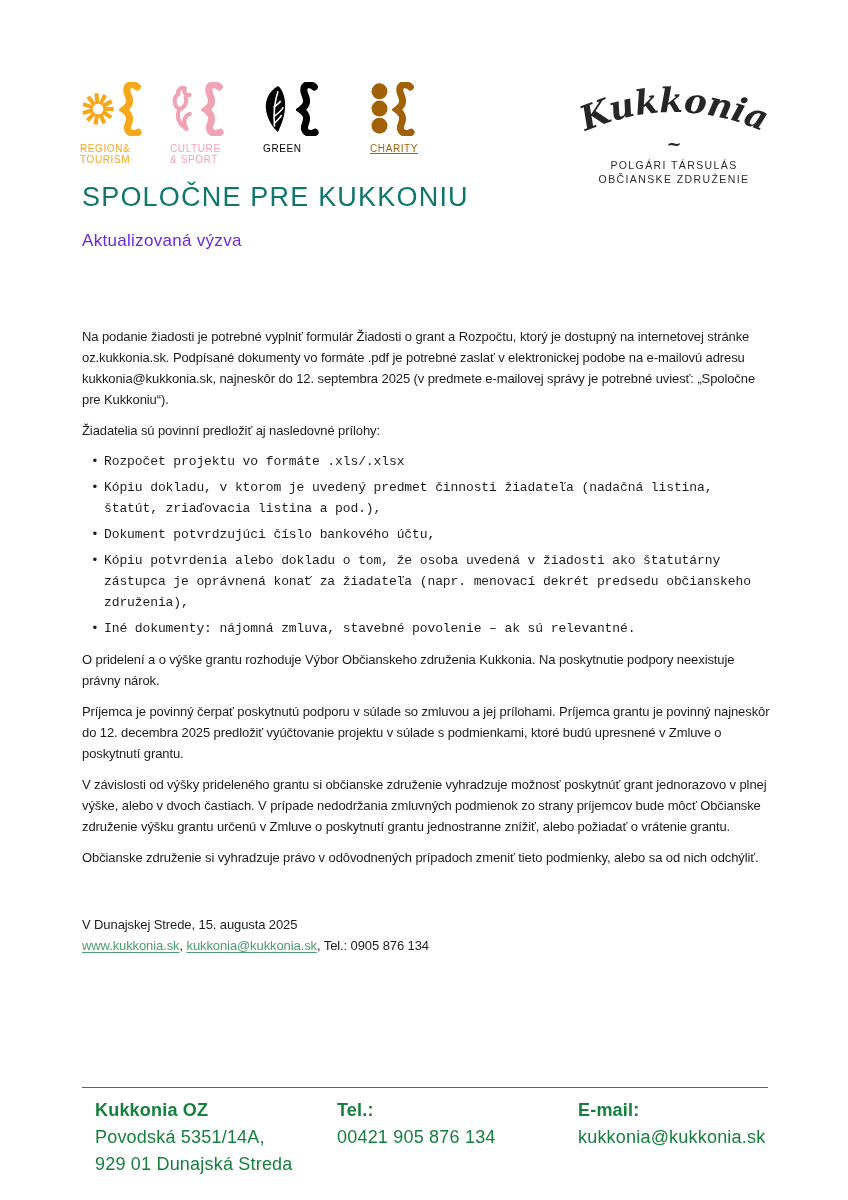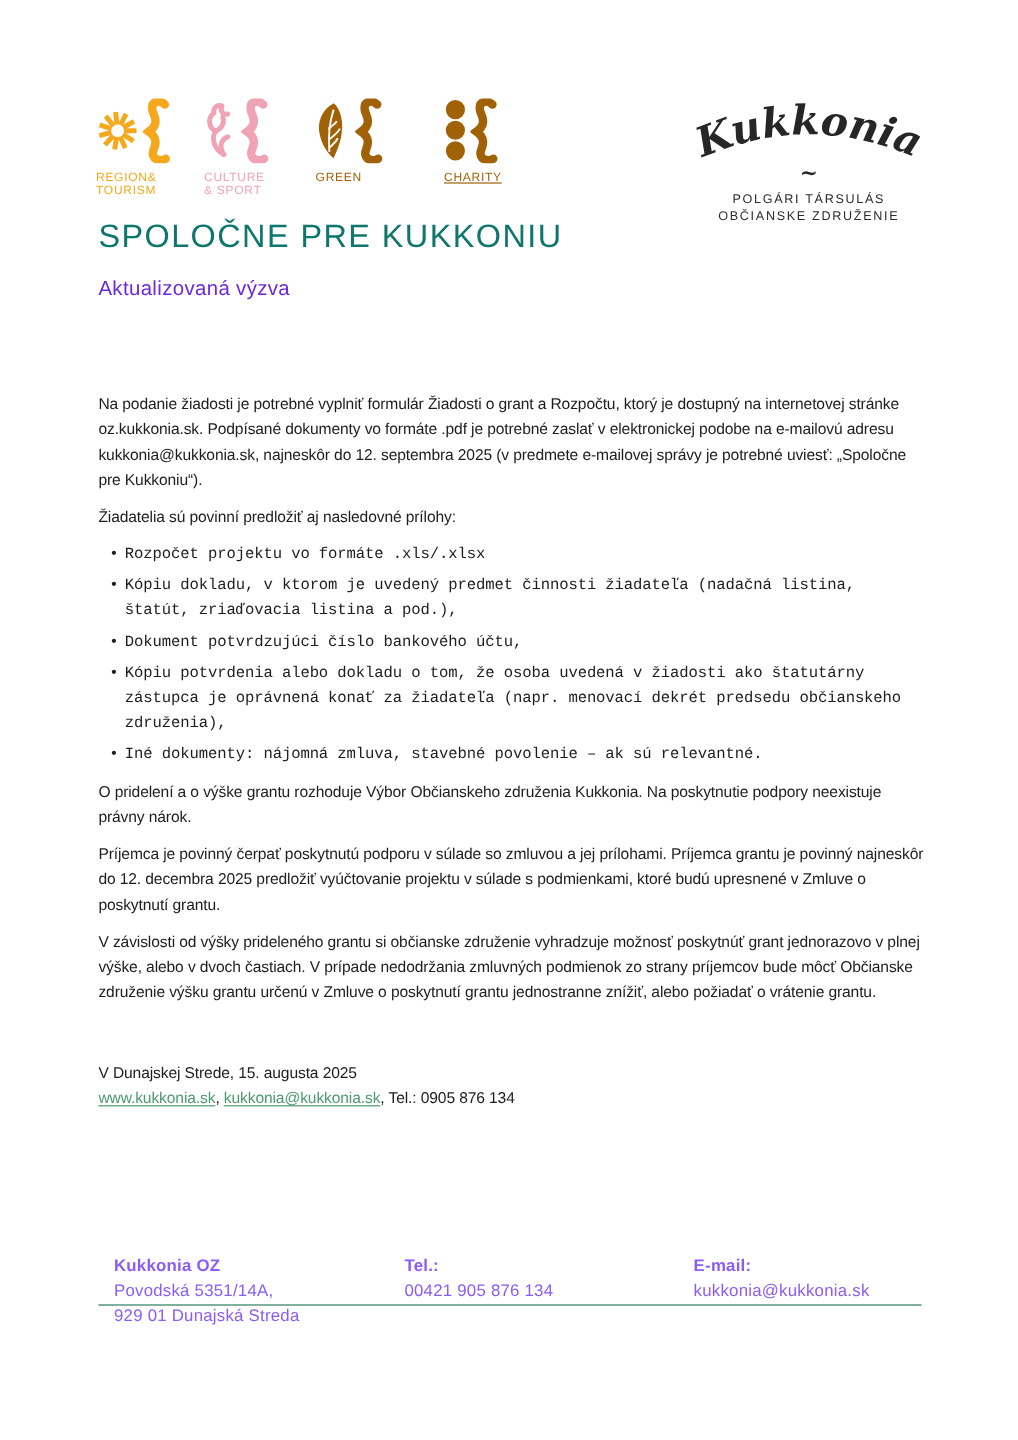--- a/index.html
+++ b/index.html
@@ -17,21 +17,21 @@
   
   .logo-row { position: absolute; top: 84px; left: 80px; width: 420px; height: 80px; }
   .logo-block { position: absolute; top: 0; }
   .logo-block .art { display: flex; align-items: center; gap: 3px; height: 54px; }
   .logo-label { margin-top: 5px; font-size: 10px; line-height: 1.1; letter-spacing: 0.6px; font-weight: 400; }
   .lb-left   { text-align: left; }
   .lb-center { text-align: left; }
 
   .c-orange { color: #F5A81C; }
   .c-pink   { color: #F0A3B5; }
-  .c-green  { color: #a16207; }
+  .c-green  { color: #000000; }
   .c-blue   { color: #a16207; text-decoration: underline; }
 
   
   .brand { position: absolute; top: 74px; right: 74px; width: 200px; text-align: center; color: #262626; }
   .brand-sub { font-size: 10.5px; letter-spacing: 1.4px; line-height: 1.35; color: #2b2b2b; }
 
   
   .title {
     position: absolute; top: 182px; left: 82px;
     font-size: 27px; font-weight: 400; letter-spacing: 1.2px;
@@ -60,22 +60,22 @@
   .dateline { margin-top: 46px !important; margin-bottom: 0 !important; }
   .links { margin: 0 !important; }
   .links a { color: #4C9B6E; text-decoration: underline; text-underline-offset: 2px; }
 
   
   .footer-divider {
     position: absolute; top: 1087px; left: 82px; width: 686px;
     border-top: 1.5px solid #2E7D5F;
   }
   .footer-col {
-    position: absolute; top: 1044px;
-    font-size: 14px; line-height: 1.5; color: #8b5cf6; letter-spacing: 0.2px;
+    position: absolute; top: 1097px;
+    font-size: 18px; line-height: 1.5; color: #15803d; letter-spacing: 0.2px;
   }
   .fc-1 { left: 95px; }
   .fc-2 { left: 337px; }
   .fc-3 { left: 578px; }
   .f-bold { font-weight: bold; }
 </style>
 </head>
 <body>
 
 <div class="page">
@@ -207,20 +207,21 @@
       <li>Rozpočet projektu vo formáte .xls/.xlsx</li>
       <li>Kópiu dokladu, v ktorom je uvedený predmet činnosti žiadateľa (nadačná listina, štatút, zriaďovacia listina a pod.),</li>
       <li>Dokument potvrdzujúci číslo bankového účtu,</li>
       <li>Kópiu potvrdenia alebo dokladu o tom, že osoba uvedená v žiadosti ako štatutárny zástupca je oprávnená konať za žiadateľa (napr. menovací dekrét predsedu občianskeho združenia),</li>
       <li>Iné dokumenty: nájomná zmluva, stavebné povolenie – ak sú relevantné.</li>
     </ul>
 
     <p>O pridelení a o výške grantu rozhoduje Výbor Občianskeho združenia Kukkonia. Na poskytnutie podpory neexistuje právny nárok.</p>
     <p>Príjemca je povinný čerpať poskytnutú podporu v súlade so zmluvou a jej prílohami. Príjemca grantu je povinný najneskôr do 12. decembra 2025 predložiť vyúčtovanie projektu v súlade s podmienkami, ktoré budú upresnené v Zmluve o poskytnutí grantu.</p>
     <p>V závislosti od výšky prideleného grantu si občianske združenie vyhradzuje možnosť poskytnúť grant jednorazovo v plnej výške, alebo v dvoch častiach. V prípade nedodržania zmluvných podmienok zo strany príjemcov bude môcť Občianske združenie výšku grantu určenú v Zmluve o poskytnutí grantu jednostranne znížiť, alebo požiadať o vrátenie grantu.</p>
+    <p>Občianske združenie si vyhradzuje právo v odôvodnených prípadoch zmeniť tieto podmienky, alebo sa od nich odchýliť.</p>
 
     <p class="dateline">V Dunajskej Strede, 15. augusta 2025</p>
     <p class="links"><a href="#">www.kukkonia.sk</a><span>, </span><a href="#">kukkonia@kukkonia.sk</a><span>, Tel.: 0905 876 134</span></p>
   </main>
 
   <div class="footer-divider"></div>
 
   <div class="footer-col fc-1">
     <div class="f-bold">Kukkonia OZ</div>
     <div>Povodská 5351/14A,</div>

